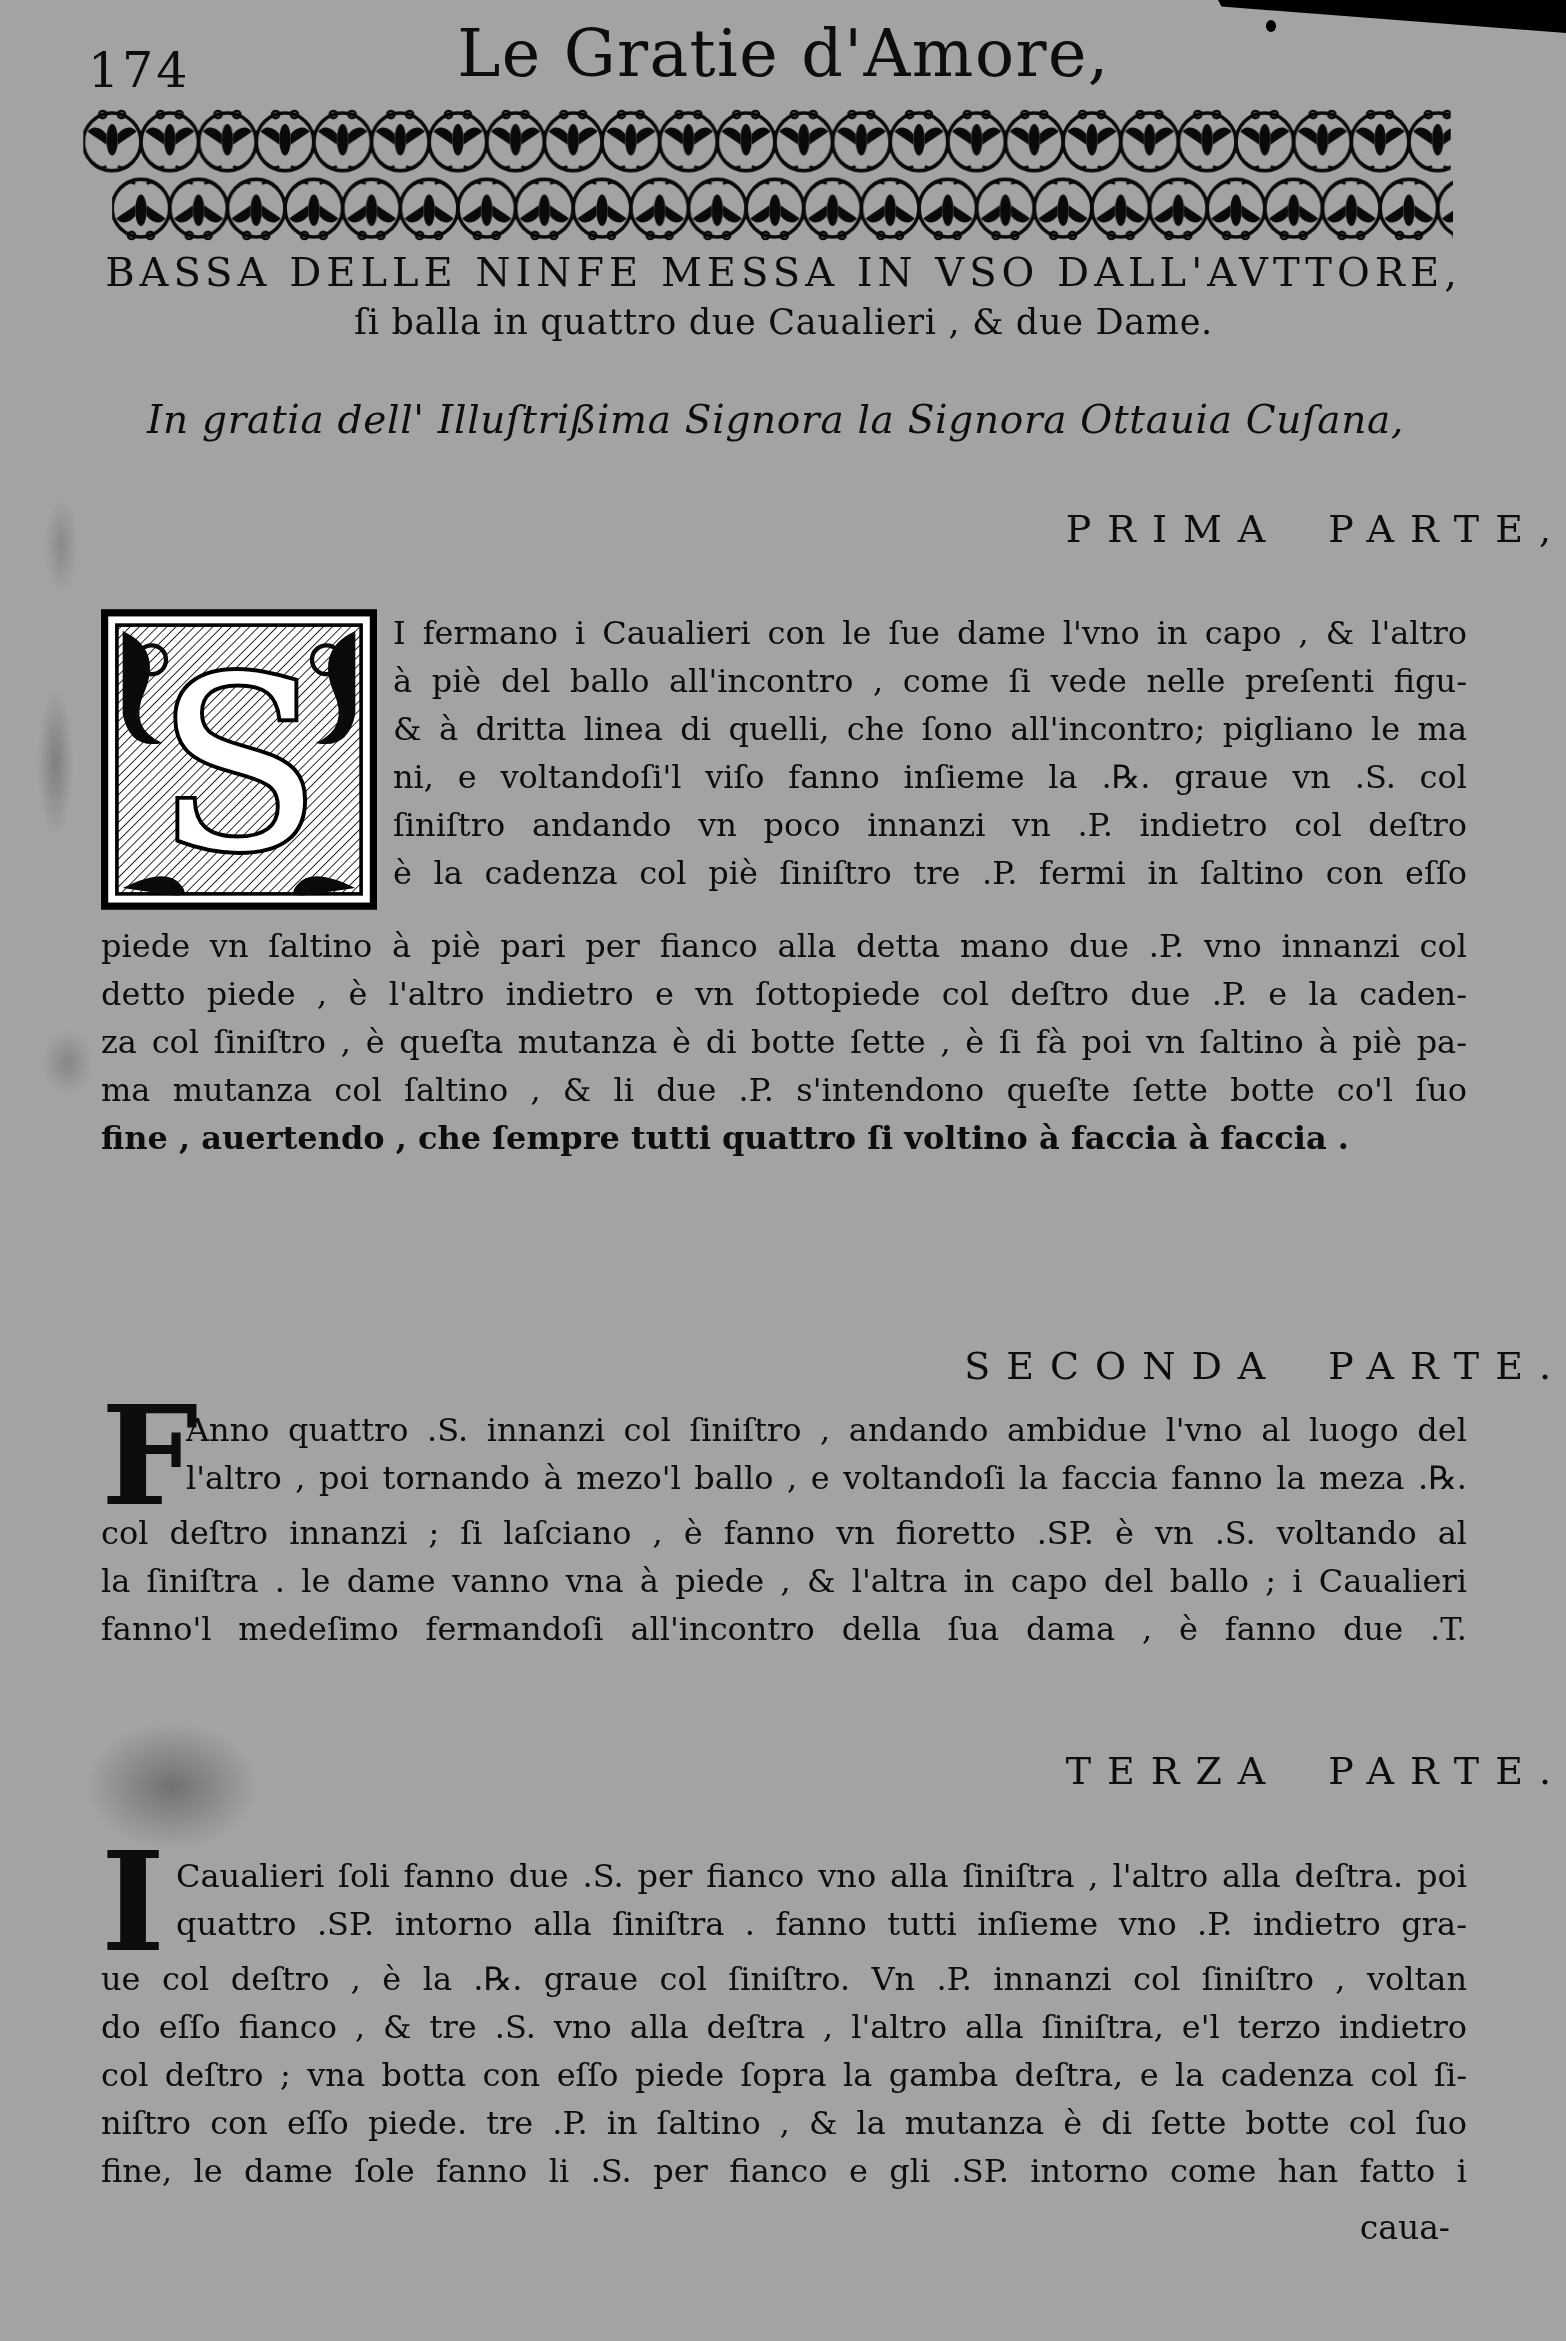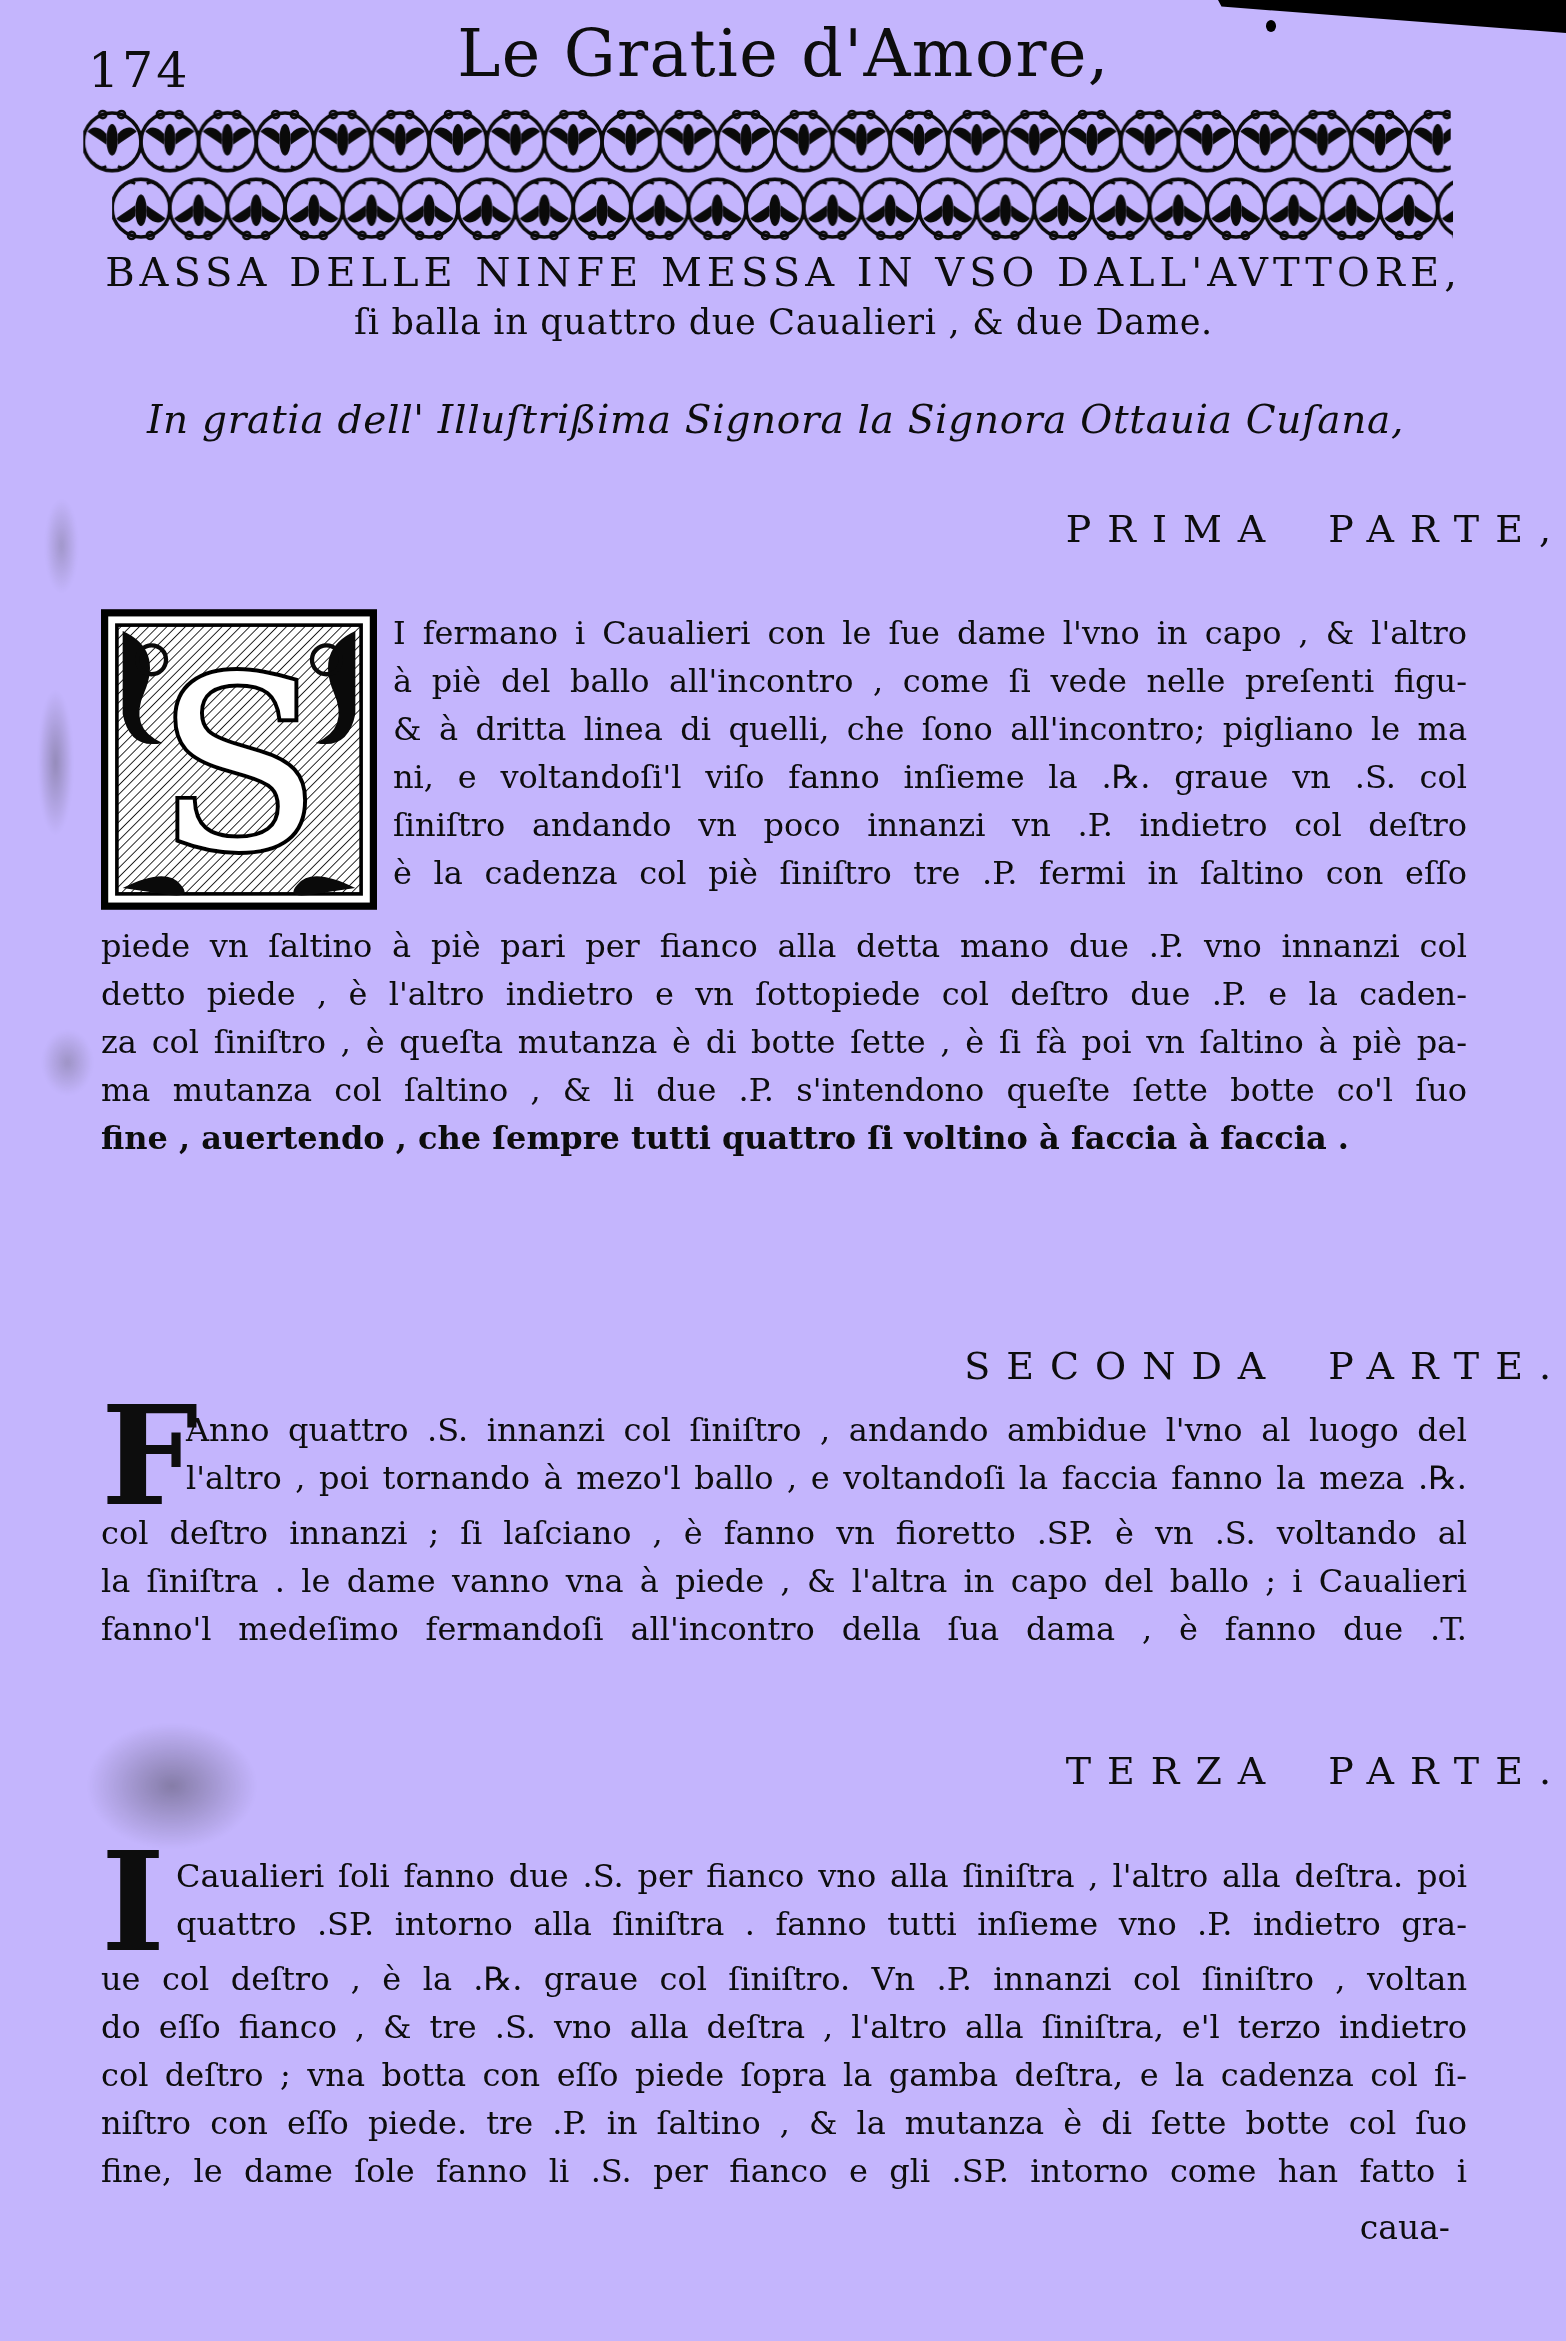--- a/index.html
+++ b/index.html
@@ -1,19 +1,19 @@
 <!DOCTYPE html>
 <html style="font-size:11.6px"><head>
 <meta charset="utf-8">
 <style>
   html,body{margin:0;padding:0;background:#d9d9d9;}
   .page{
     position:relative;
     width:1567px;height:2342px;
-    background:#c4b5fd;
+    background:#a3a3a3;
     overflow:hidden;
     font-family:"DejaVu Serif","DejaVu Sans",serif;
     color:#0d0d0d;
   }
   .abs{position:absolute;}
   
   .pagenum{left:88px;top:42px;font-size:49px;letter-spacing:2.9px;}
   .runtitle{left:0;right:0;top:16px;text-align:center;font-size:65px;letter-spacing:1.4px;}
   
   .band{left:81px;top:108px;width:1372px;height:134px;}

